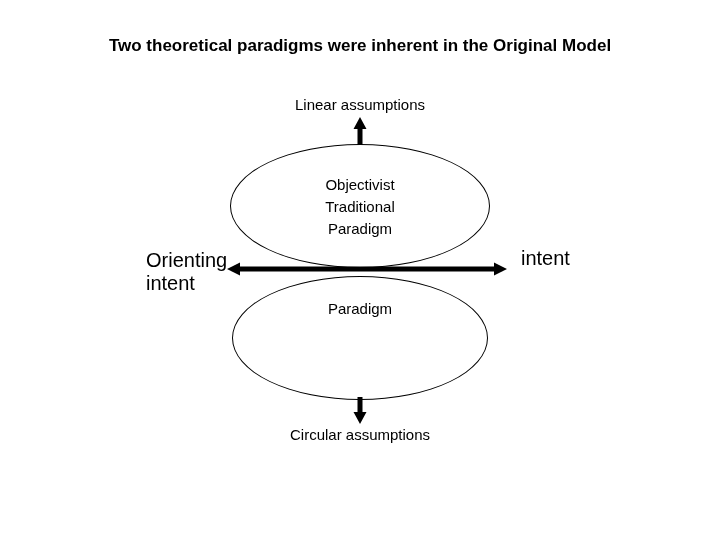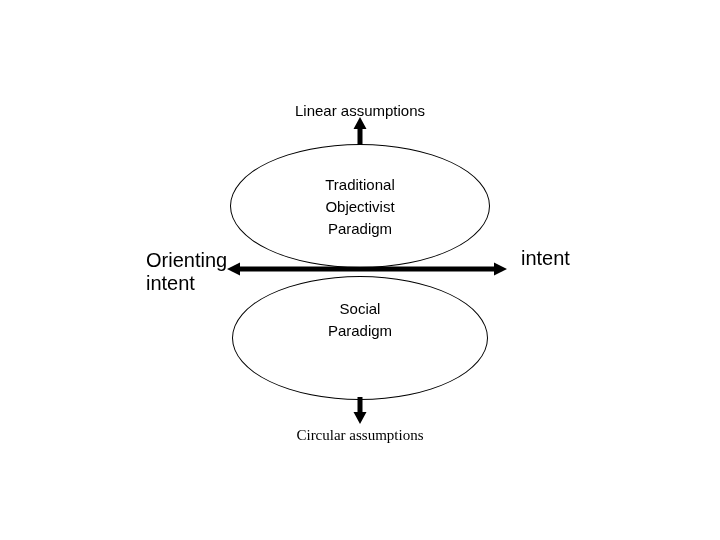--- a/index.html
+++ b/index.html
@@ -34,22 +34,22 @@
   .small-label {
     font-size: 15px;
     line-height: 18px;
     white-space: nowrap;
   }
   .centered-label {
     left: 0;
     right: 0;
     text-align: center;
   }
-  .linear-label { top: 96px; margin-top: 6px; }
-  .circular-label { top: 426px; font-family: Liberation Serif, serif; }
+  .linear-label { top: 96px; }
+  .circular-label { top: 426px; }
   .side-label {
     font-size: 20px;
     line-height: 23px;
   }
   .side-label span { display: block; }
   .orienting-label { left: 146px; top: 249px; }
   .influencing-label { left: 521px; top: 247px; }
   .ellipse {
     border: 1px solid #000000;
     border-radius: 50%;
@@ -69,50 +69,50 @@
   .arrow-svg { display: block; }
   .up-arrow { left: 350px; top: 117px; }
   .down-arrow { left: 350px; top: 397px; }
   .h-arrow { left: 227px; top: 259px; z-index: 3; }
 </style>
 </head>
 <body>
 
 <div class="slide">
 
+  <div class="abs slide-title">Two theoretical paradigms were inherent in the Original Model</div>
 
   <div class="abs small-label centered-label linear-label">Linear assumptions</div>
 
   <svg class="abs arrow-svg up-arrow" width="20" height="28" viewBox="0 0 20 28">
     <polygon points="10,0 16.5,12 12.5,12 12.5,28 7.5,28 7.5,12 3.5,12" fill="#000000"></polygon>
   </svg>
 
   <div class="abs ellipse ellipse-top"></div>
   <div class="abs ellipse-text ellipse-top-text">
+    <span>Objectivist</span>
     <span>Traditional</span>
-    <span>Objectivist</span>
     <span>Paradigm</span>
   </div>
 
   <svg class="abs arrow-svg h-arrow" width="280" height="20" viewBox="0 0 280 20">
     <polygon points="0,10 13,3.5 13,7.5 267,7.5 267,3.5 280,10 267,16.5 267,12.5 13,12.5 13,16.5" fill="#000000"></polygon>
   </svg>
 
   <div class="abs side-label orienting-label">
     <span>Orienting</span>
     <span>intent</span>
   </div>
 
   <div class="abs side-label influencing-label">
     <span>intent</span>
   </div>
 
   <div class="abs ellipse ellipse-bottom"></div>
   <div class="abs ellipse-text ellipse-bottom-text">
-    <span>Social</span>
     <span>Paradigm</span>
   </div>
 
   <svg class="abs arrow-svg down-arrow" width="20" height="27" viewBox="0 0 20 27">
     <polygon points="10,27 3.5,15 7.5,15 7.5,0 12.5,0 12.5,15 16.5,15" fill="#000000"></polygon>
   </svg>
 
   <div class="abs small-label centered-label circular-label">Circular assumptions</div>
 
 </div>

